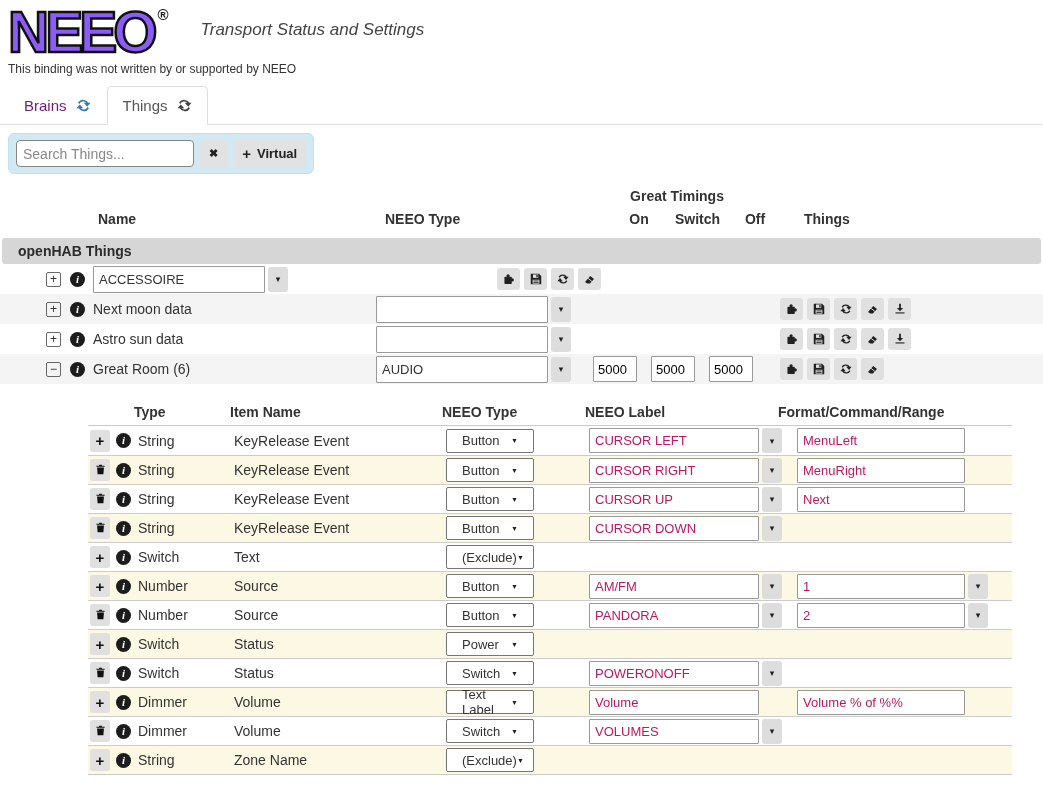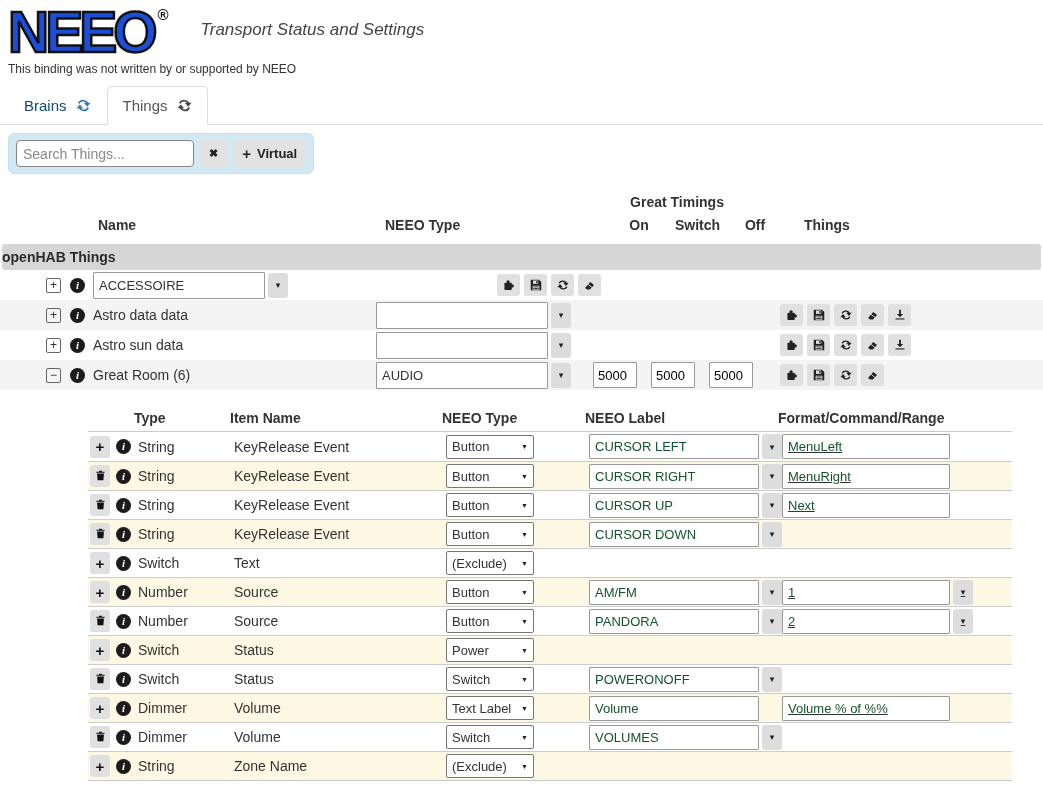--- a/index.html
+++ b/index.html
@@ -2,38 +2,38 @@
 <html><head>
 <meta charset="utf-8">
 <style>
   * { box-sizing: border-box; margin: 0; padding: 0; }
   html,body { width:1043px; height:792px; overflow:hidden; background:#fff;
     font-family:"Liberation Sans", sans-serif; color:#333; font-size:14px; }
 
   
   .hdr { position:relative; padding:4px 0 0 8px; }
   .logo-row { display:flex; align-items:flex-start; }
-  .logo { font-size:57px; font-weight:bold; letter-spacing:-4px; color:#1d4ed8;
+  .logo { font-size:57px; font-weight:bold; letter-spacing:-4px; color:#8b5cf6;
           line-height:56px; -webkit-text-stroke:2.5px #111; }
   .logo-reg { font-size:15px; font-weight:bold; color:#111; margin-top:2px; margin-left:4px; }
   .subtitle { font-style:italic; color:#444; font-size:17px; margin:16px 0 0 32px; }
   .disclaimer { font-size:12px; color:#333; margin-top:2px; }
 
   
   .tabs { display:flex; align-items:flex-end; border-bottom:1px solid #ddd; padding-left:8px; margin-top:10px; }
   .tab { display:flex; align-items:center; gap:9px; padding:10px 15px; font-size:15px;
          border:1px solid transparent; border-radius:5px 5px 0 0; margin-bottom:-1px; cursor:pointer; }
-  .tab-inactive { color:#0c4a6e; }
+  .tab-inactive { color:#701a75; }
   .tab-active { color:#555; background:#fff; border-color:#ddd #ddd #fff #ddd; }
   .ricon { width:15px; height:15px; display:inline-block; }
   .tab-inactive .ricon { color:#337ab7; }
   .tab-active .ricon { color:#454545; }
 
   
-  .search-panel { display:inline-flex; align-items:center; gap:6px; margin:8px 0 10px 8px;
+  .search-panel { display:inline-flex; align-items:center; gap:6px; margin:8px 0 4px 8px;
     background:#d2e9f4; border:1px solid #c2e0ee; border-radius:6px; padding:6px 7px; }
   .search-input { width:178px; height:27px; border:1px solid #858585; border-radius:4px;
     padding:0 6px; font-size:14px; font-family:inherit; color:#333; }
   .search-input::placeholder { color:#888; }
   .btn { background:#e2e2e2; border:none; border-radius:4px; height:27px; padding:0 9px;
     display:inline-flex; align-items:center; gap:6px; font-size:13px; font-weight:bold;
     color:#222; cursor:pointer; font-family:inherit; }
 
   
   .thead1 { display:flex; margin-top:8px; height:20px; align-items:center; }
@@ -42,21 +42,21 @@
   .thead2 { display:flex; align-items:center; height:26px; }
   .h-pad { width:46px; } .h-exp { width:16px; margin-right:8px; } .h-info { width:14px; margin-right:8px; }
   .h-name { width:291px; font-weight:bold; padding-left:6px; }
   .h-type { width:192px; font-weight:bold; padding-left:2px; }
   .h-tim { display:flex; width:160px; margin-left:22px; }
   .h-tim span { width:44px; text-align:center; font-weight:bold; }
   .h-tim span + span { margin-left:14px; }
   .h-actions { margin-left:27px; font-weight:bold; }
 
   .section-bar { margin:6px 2px 0 2px; height:26px; background:#d6d6d6; border-radius:3px;
-    display:flex; align-items:center; font-weight:bold; color:#2b2b2b; }
+    display:flex; align-items:center; padding-left:16px; font-weight:bold; color:#2b2b2b; }
 
   .mrow { display:flex; align-items:center; height:30px; padding-left:46px; }
   .mrow.gray { background:#f4f4f4; }
   .expandbox { width:15px; height:15px; border:1px solid #666; border-radius:2px; font-size:12px;
     line-height:13px; text-align:center; color:#333; margin-right:9px; cursor:pointer; flex:none; }
   .infoc { width:15px; height:15px; border-radius:50%; background:#1c1c1c; color:#fff;
     font-size:11px; font-weight:bold; font-style:italic; font-family:"Liberation Serif",serif;
     text-align:center; line-height:14px; margin-right:8px; cursor:pointer; flex:none; }
   .tname { width:283px; }
   .tinput { width:172px; height:27px; border:1px solid #999; border-radius:1px; padding:0 5px;
@@ -80,27 +80,27 @@
   .srow { display:flex; align-items:center; height:29px; padding-left:2px; }
   .srow + .srow { border-top:1px solid #ccc; }
   .srow.yellow { background:#fcf8e3; }
   .sbtn { width:20px; height:22px; background:#e0e0e0; border:none; border-radius:3px; flex:none;
     display:inline-flex; align-items:center; justify-content:center; font-size:15px; font-weight:bold;
     color:#111; cursor:pointer; margin-right:6px; }
   .srow .infoc { margin-right:7px; }
   .stype { width:96px; } .sitem { width:212px; }
   .selzone { width:88px; flex:none; }
   .selbox { width:88px; height:24px; background:#fff; border:1px solid #767676; border-radius:2px;
-    display:flex; align-items:center; justify-content:space-between; padding:0 5px; font-size:13px;
+    display:flex; align-items:center; justify-content:space-between; padding:0 15px; font-size:13px;
     cursor:pointer; }
   .sel-arrow { font-size:7px; color:#222; }
   .lzone { margin-left:55px; width:193px; display:flex; align-items:center; flex:none; }
-  .fzone { display:flex; align-items:flex-start; flex:none;text-decoration:underline; }
+  .fzone { margin-left:15px; display:flex; align-items:flex-start; flex:none; }
   .sinput { width:170px; height:25px; border:1px solid #999; border-radius:1px; padding:0 5px;
-    font-size:13px; font-family:inherit; color:#14532d; }
+    font-size:13px; font-family:inherit; color:#be185d; }
   .finput { width:168px; }
 </style>
 </head>
 <body>
 
 
 
 
 <div class="hdr">
   <div class="logo-row">
@@ -216,21 +216,21 @@
             <path d="M6.2 7.2l5 4" stroke="#e0e0e0" stroke-width="1.3" fill="none"></path>
           </svg>
         </span>
       </button>
   </span>
 </div>
 
 <div class="mrow gray">
   <span class="expandbox">+</span>
   <span class="infoc">i</span>
-  <span class="tname">Astro data data</span>
+  <span class="tname">Next moon data</span>
   <input class="tinput" value="" style="">
   <button class="ddbtn">
       <span>▾</span>
     </button>
   <span class="timzone"></span>
   <span class="actzone">
     <button class="abtn">
         <span>
           <svg viewBox="0 0 16 16" width="13" height="13" fill="currentColor">
             <circle cx="7.5" cy="3.4" r="2"></circle>

